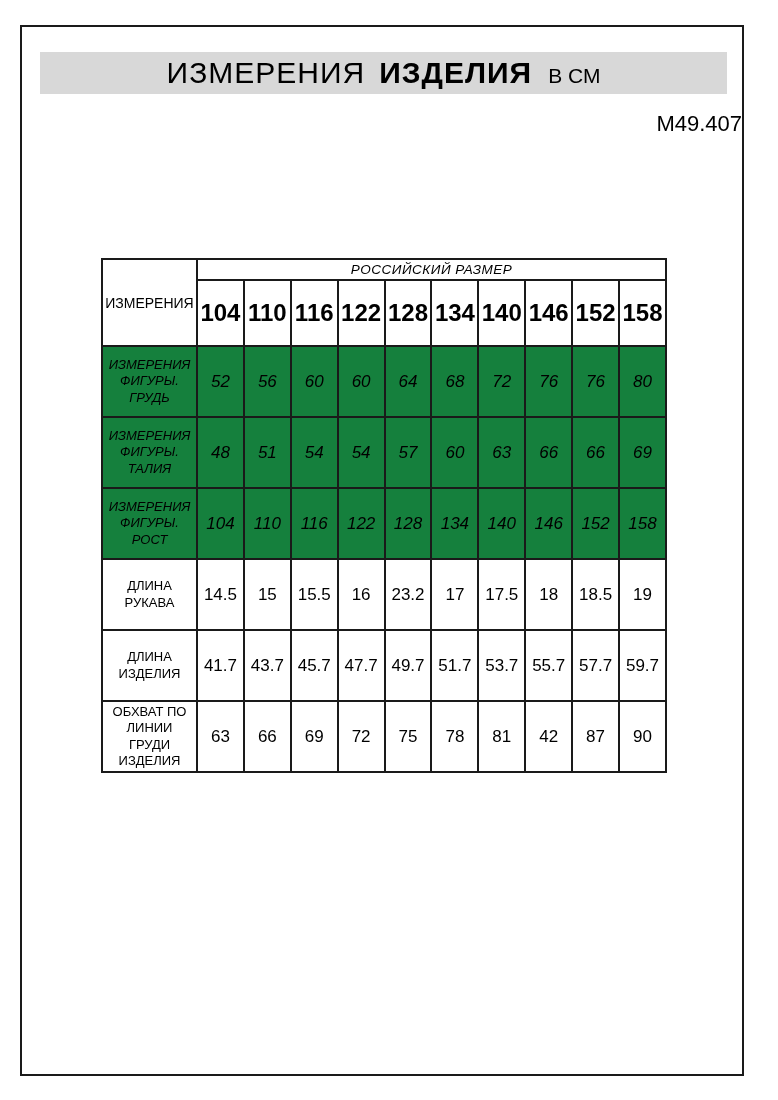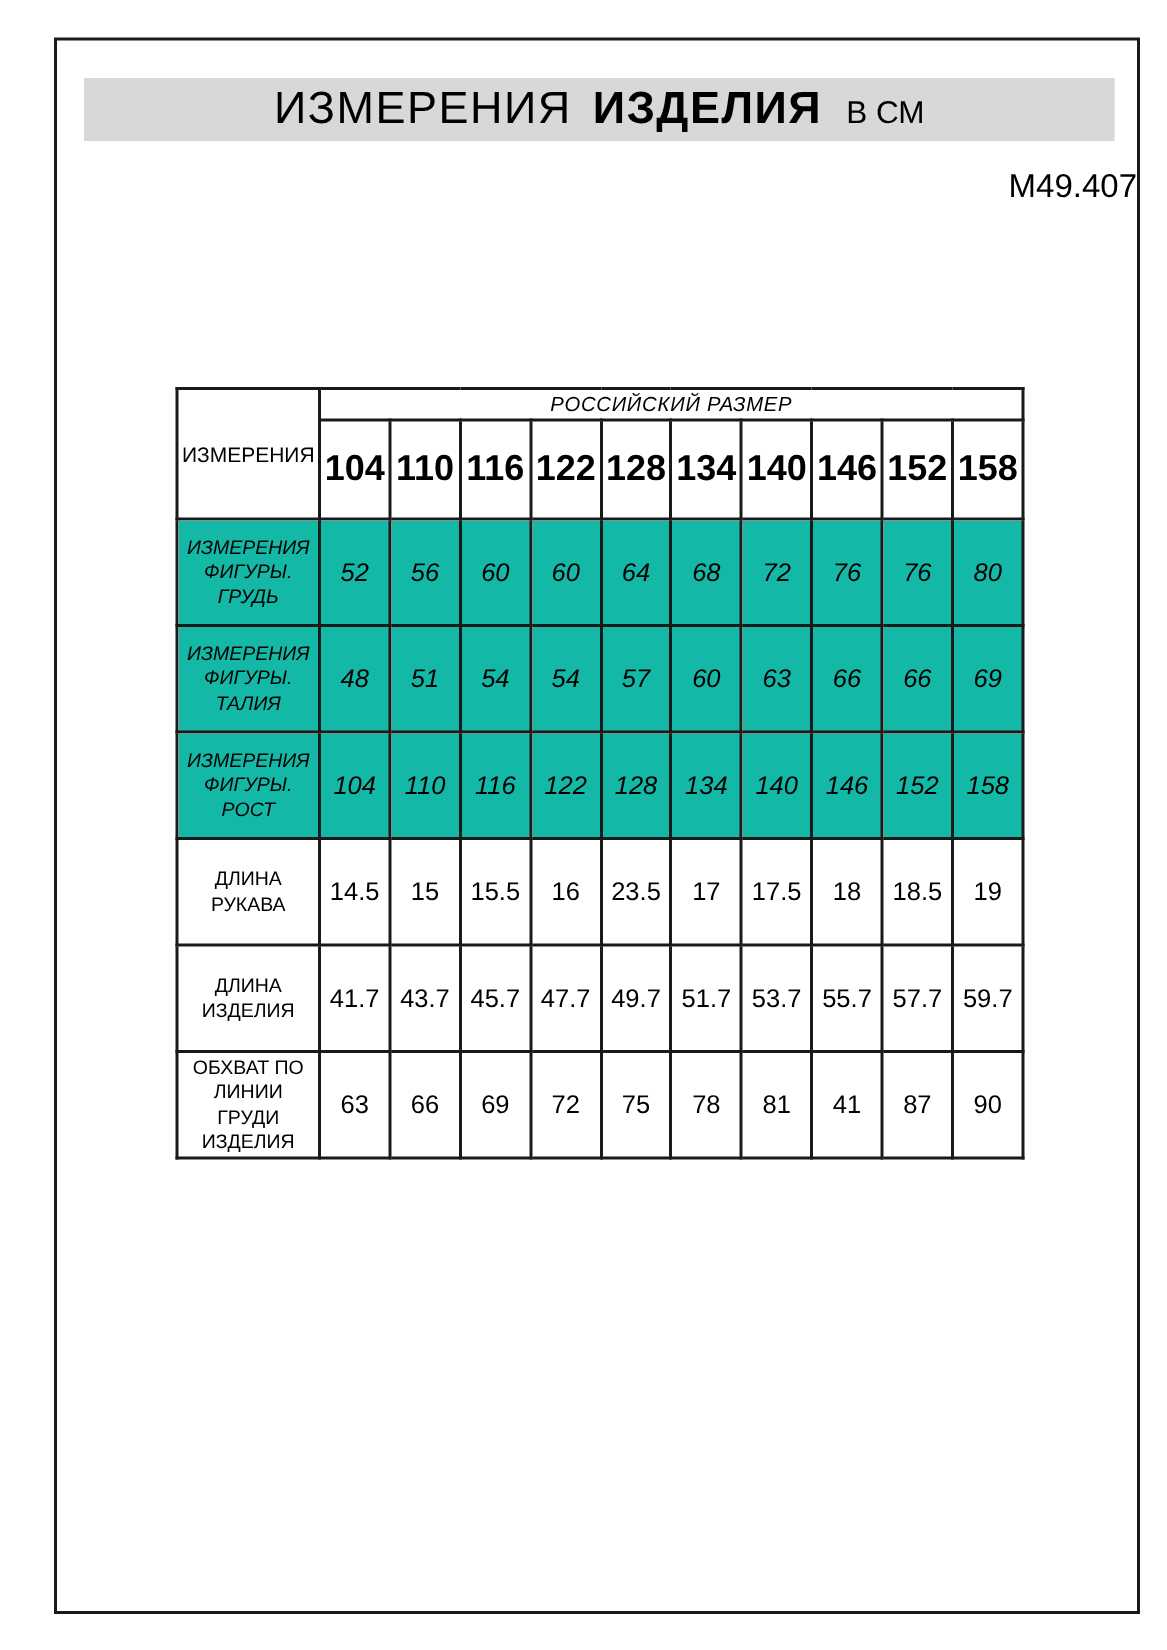--- a/index.html
+++ b/index.html
@@ -7,21 +7,21 @@
     position: relative;
     width: 778px;
     height: 1100px;
     background: #ffffff;
     font-family: "Liberation Sans", sans-serif;
     color: #000000;
     overflow: hidden;
   }
   .frame {
     position: absolute;
-    left: 36px;
+    left: 20px;
     top: 25px;
     width: 724px;
     height: 1051px;
     border: 2px solid #1a1a1a;
     box-sizing: border-box;
   }
   .banner {
     position: absolute;
     left: 18px;
     top: 25px;
@@ -79,21 +79,21 @@
     letter-spacing: 0.5px;
     padding: 1px 2px;
     font-style: italic;
   }
   th.corner { font-size: 14px; font-weight: 400; }
   tr.sizes-row { height: 66px; }
   tr.sizes-row th { font-size: 24px; font-weight: 700; }
   tbody tr { height: 71px; }
   td.label { font-size: 13px; line-height: 1.25; padding: 2px 4px; }
   td.value { font-size: 17px; }
-  tr.shaded td { background: #14b8a6; font-style: italic; }
+  tr.shaded td { background: #15803d; font-style: italic; }
 </style>
 </head>
 <body>
 
 <div class="page">
   <div class="frame">
 
     <div class="banner">
       <span class="w1">ИЗМЕРЕНИЯ</span>
       <span class="w2">ИЗДЕЛИЯ</span>
@@ -164,21 +164,21 @@
             <td class="value">146</td>
             <td class="value">152</td>
             <td class="value">158</td>
           </tr>
           <tr>
             <td class="label">ДЛИНА РУКАВА</td>
             <td class="value">14.5</td>
             <td class="value">15</td>
             <td class="value">15.5</td>
             <td class="value">16</td>
-            <td class="value">23.5</td>
+            <td class="value">23.2</td>
             <td class="value">17</td>
             <td class="value">17.5</td>
             <td class="value">18</td>
             <td class="value">18.5</td>
             <td class="value">19</td>
           </tr>
           <tr>
             <td class="label">ДЛИНА ИЗДЕЛИЯ</td>
             <td class="value">41.7</td>
             <td class="value">43.7</td>
@@ -193,21 +193,21 @@
           </tr>
           <tr>
             <td class="label">ОБХВАТ ПО ЛИНИИ ГРУДИ ИЗДЕЛИЯ</td>
             <td class="value">63</td>
             <td class="value">66</td>
             <td class="value">69</td>
             <td class="value">72</td>
             <td class="value">75</td>
             <td class="value">78</td>
             <td class="value">81</td>
-            <td class="value">41</td>
+            <td class="value">42</td>
             <td class="value">87</td>
             <td class="value">90</td>
           </tr>
         </tbody>
     </table>
 
   </div>
 </div>
 
 </body></html>

